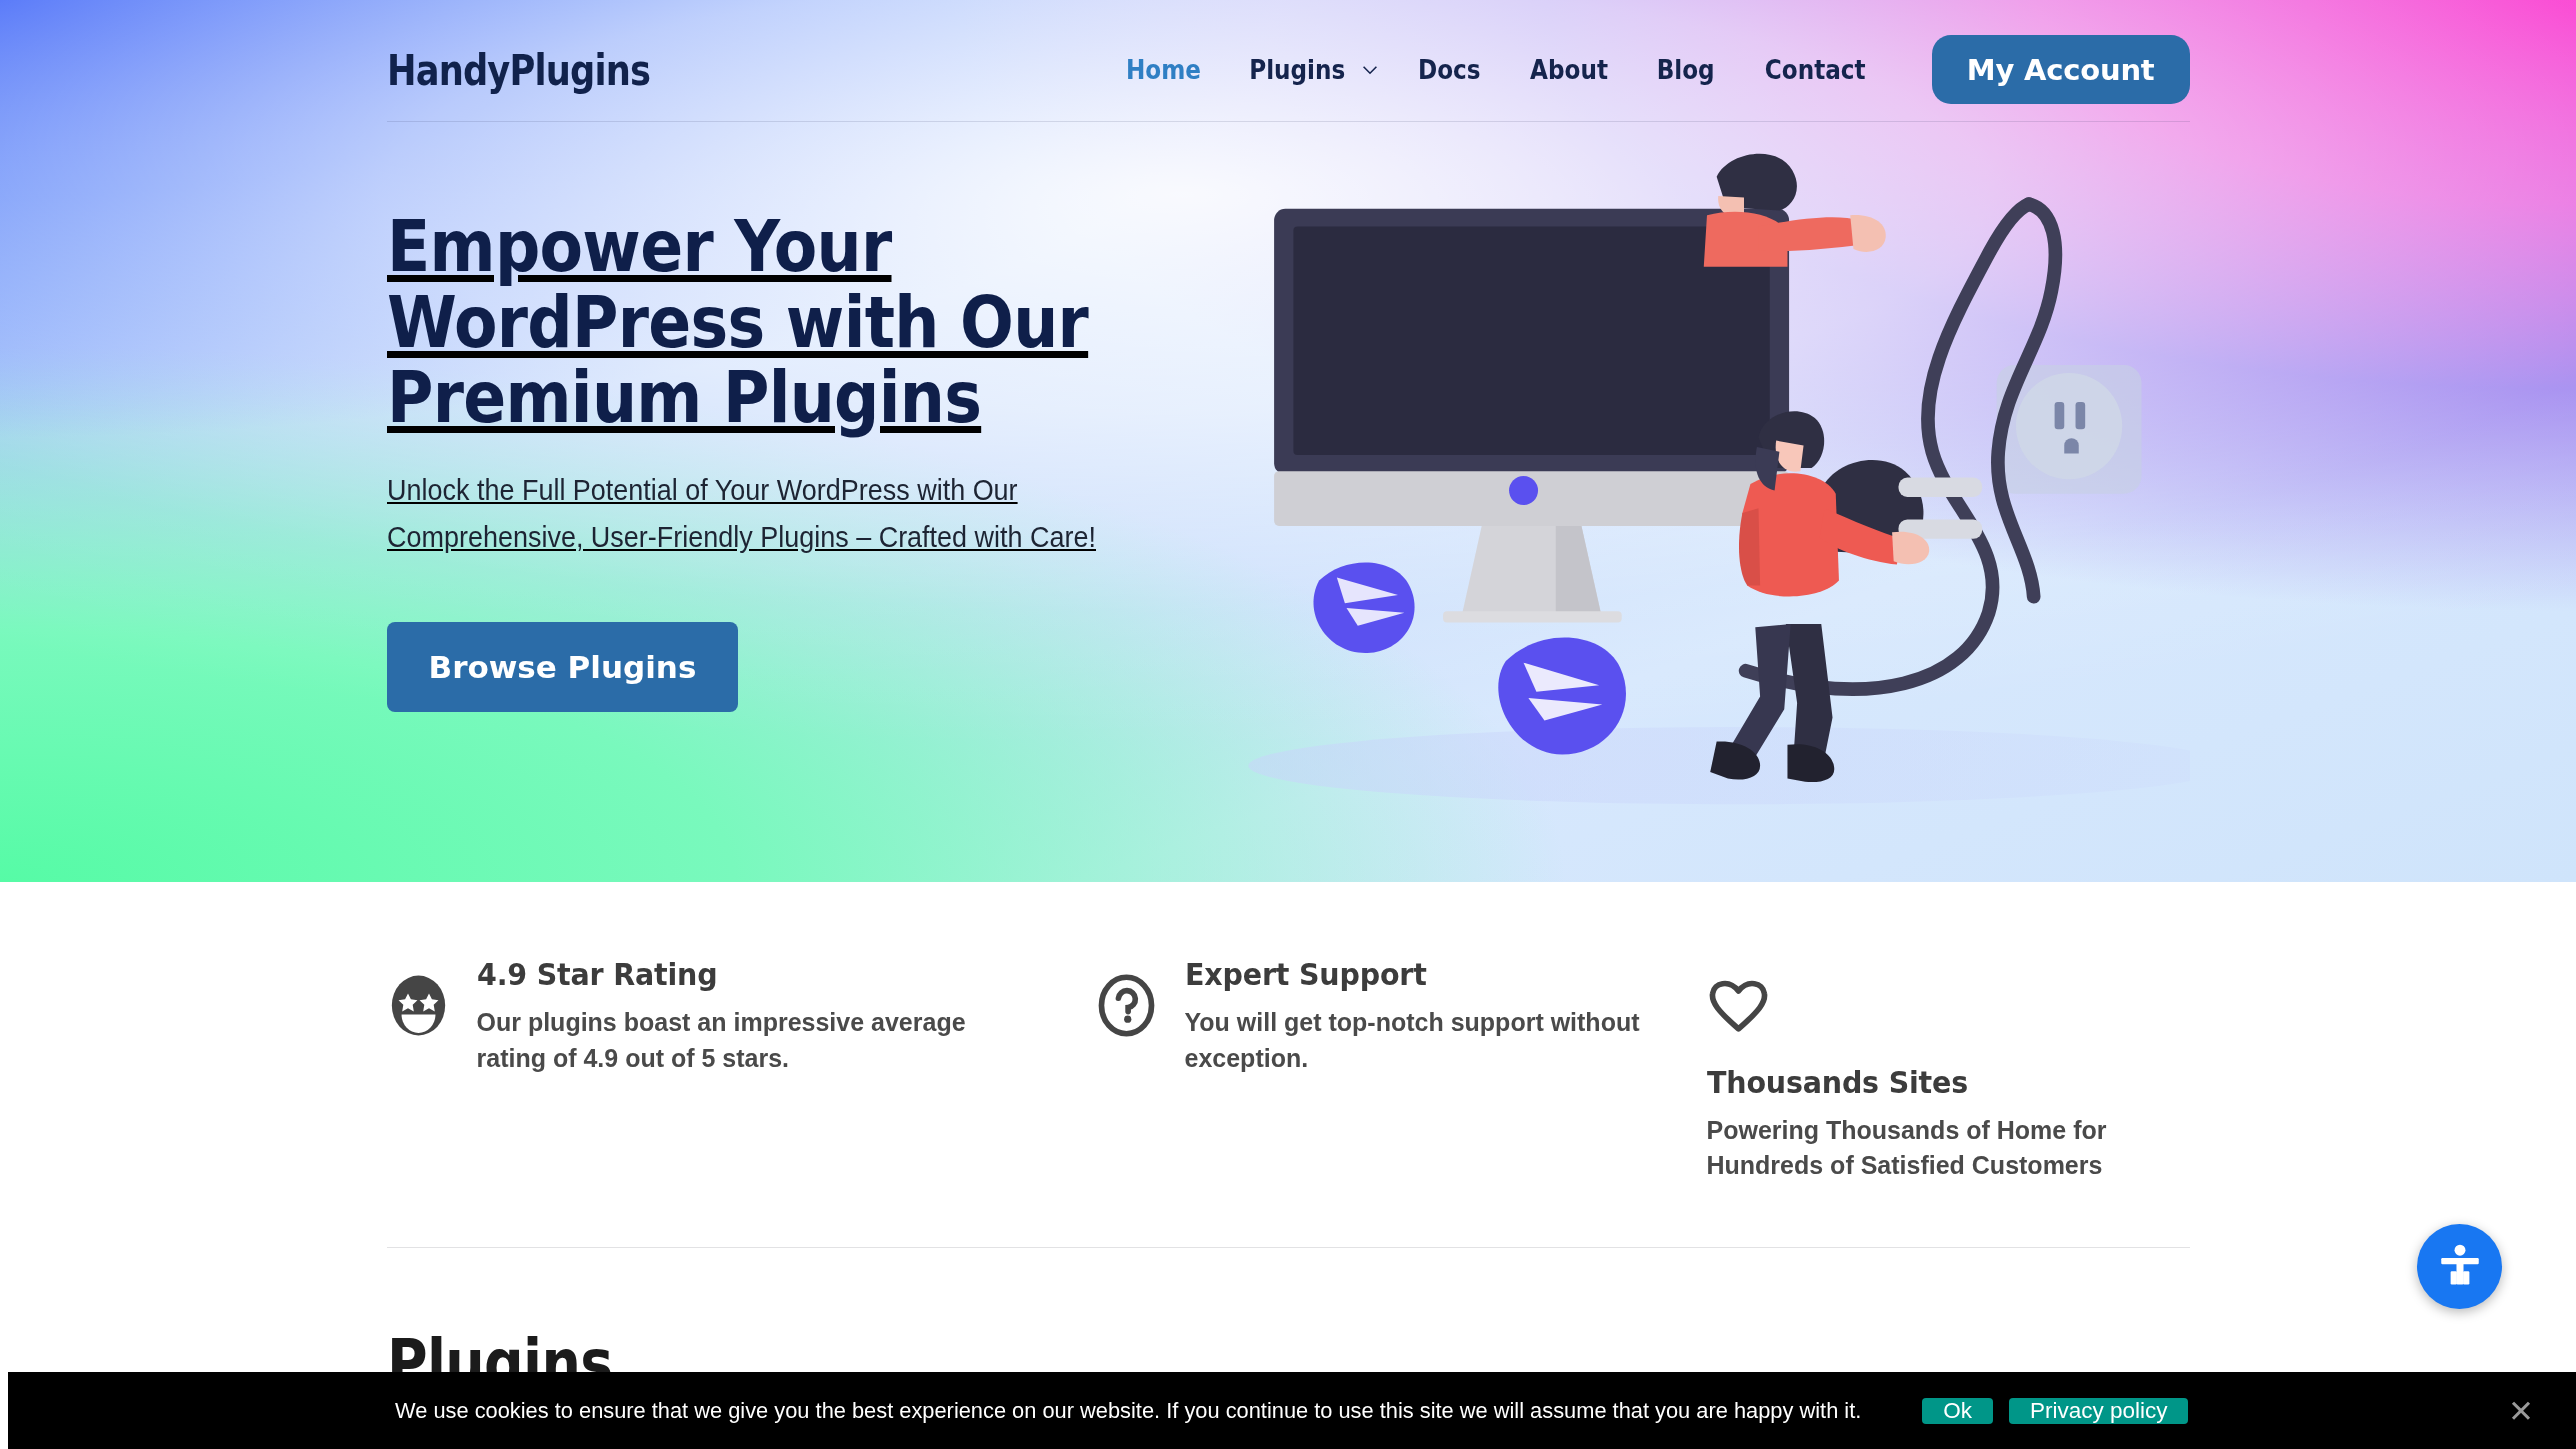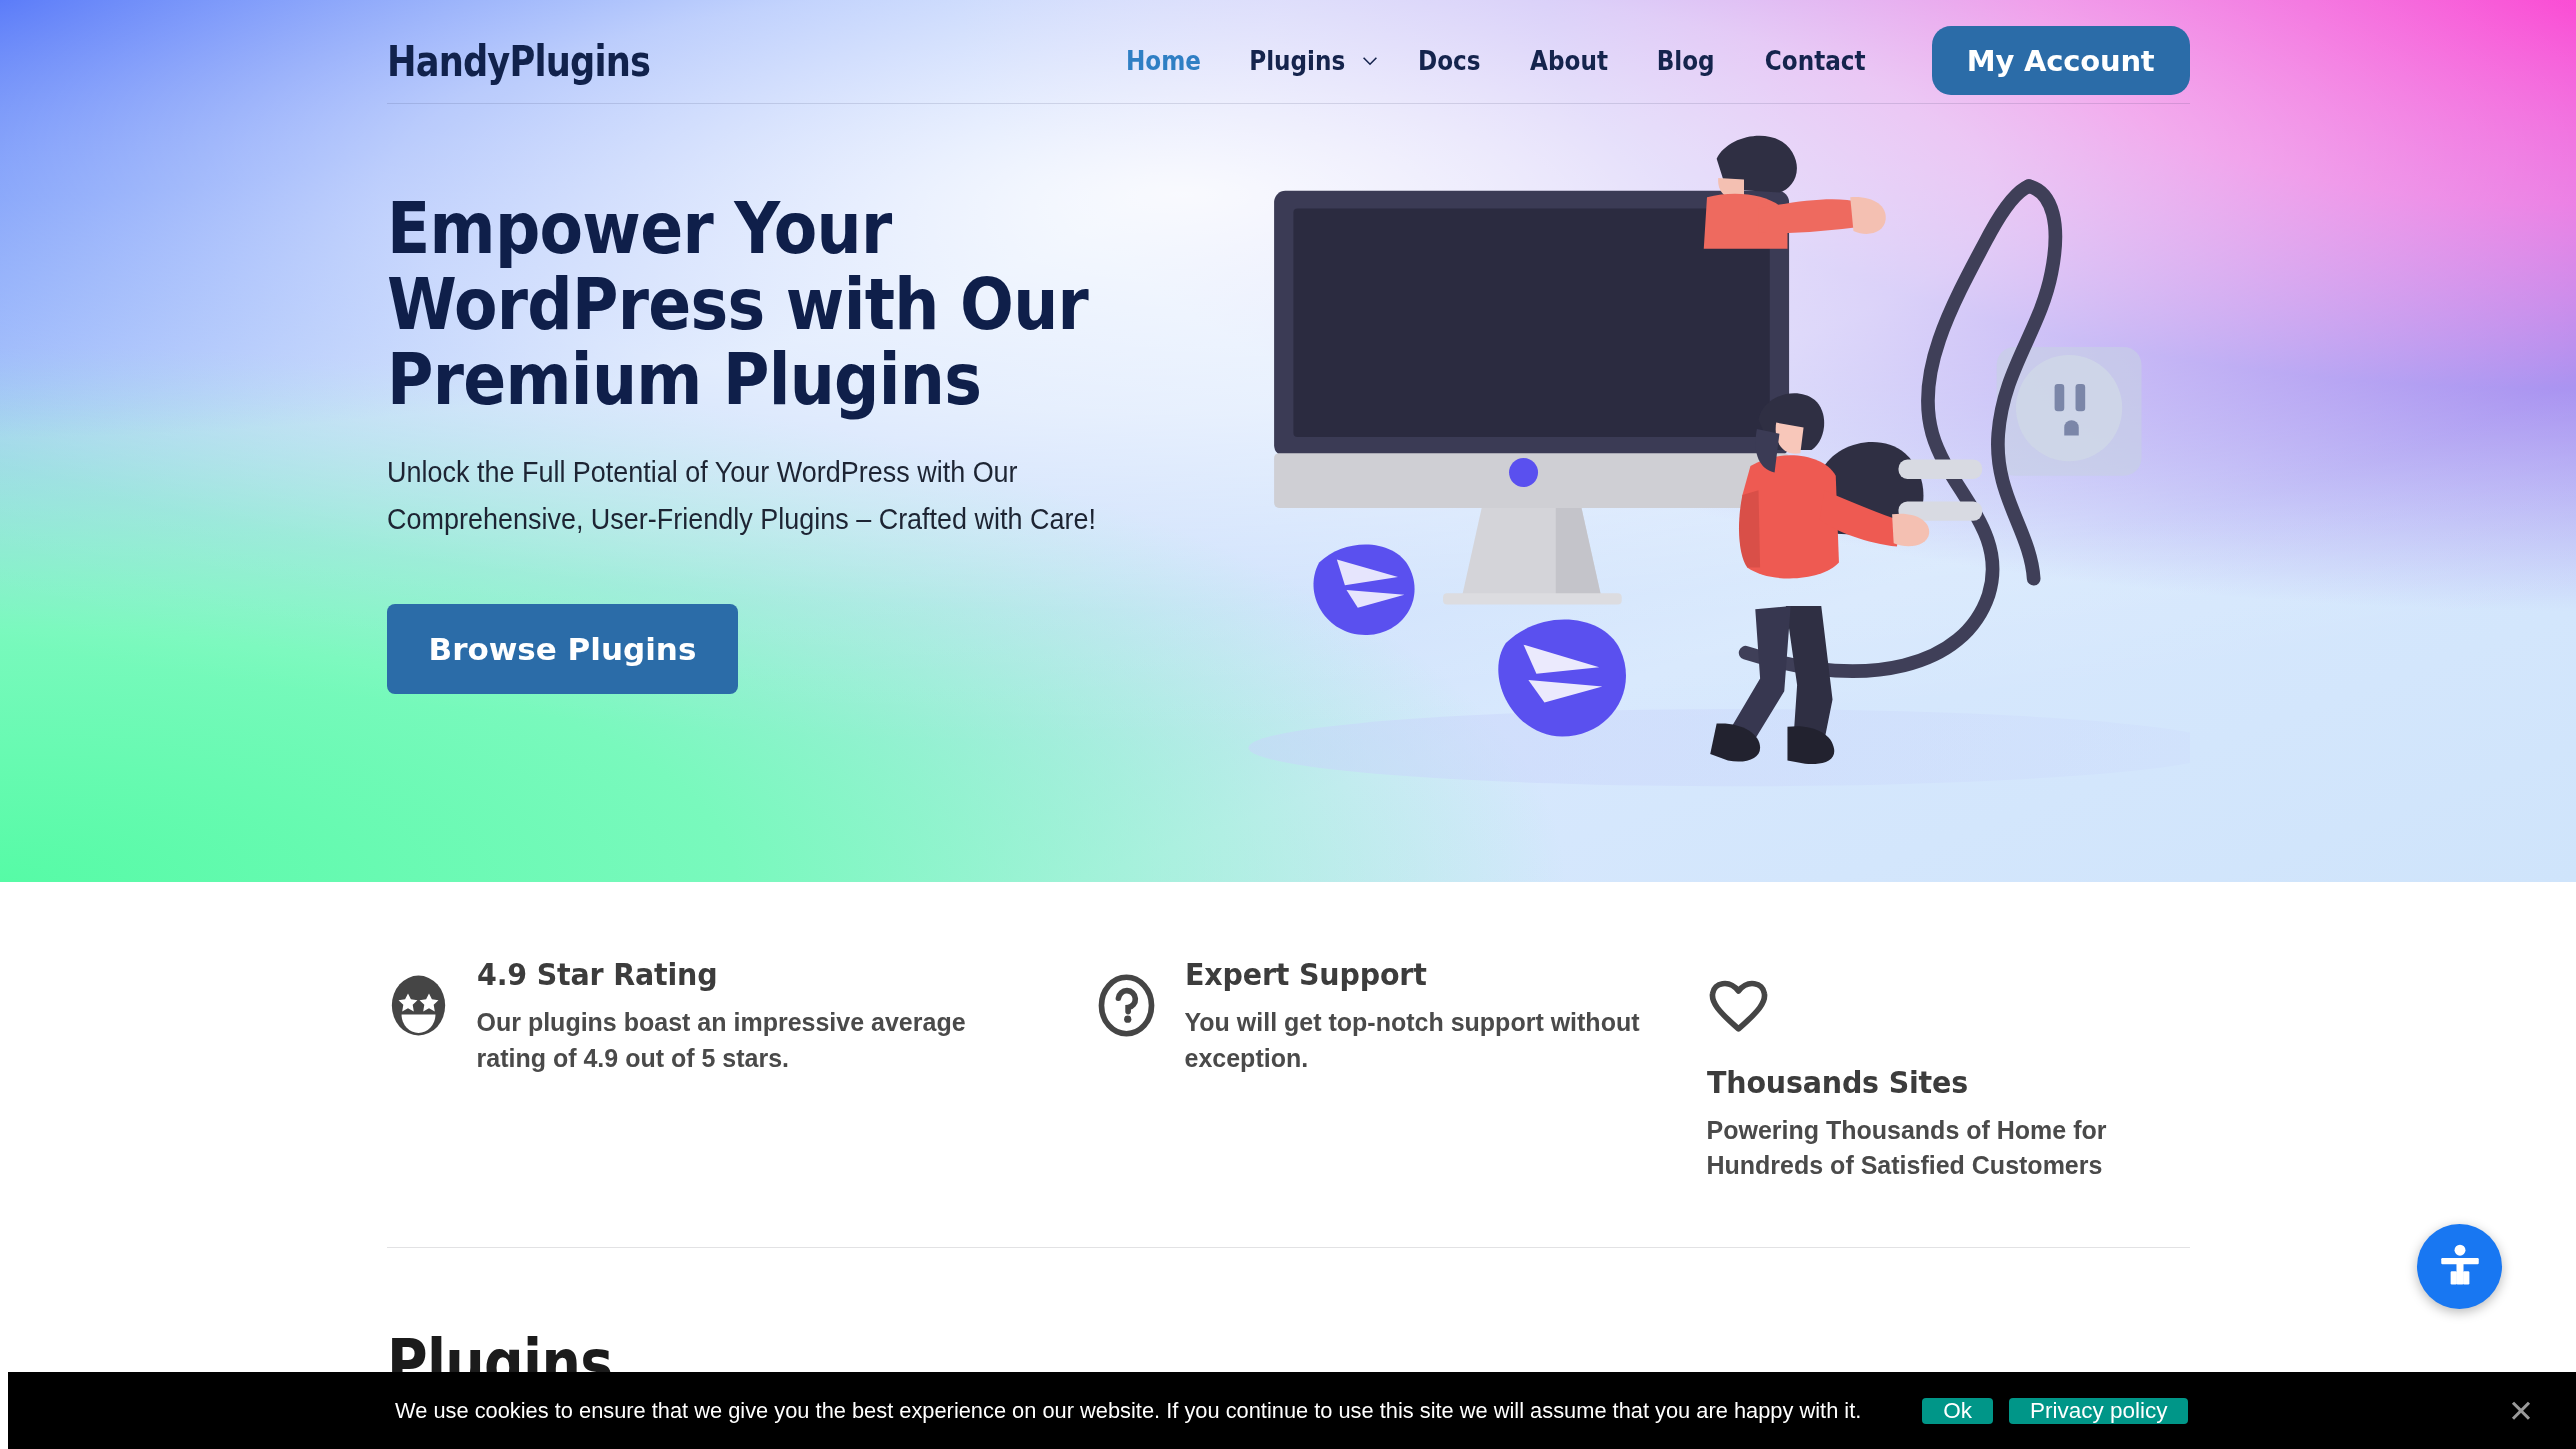--- a/index.html
+++ b/index.html
@@ -21,21 +21,21 @@
       radial-gradient(95% 105% at 100% 0%, #fa36cf 0%, #e65cdd 22%, #9f86ef 42%, rgba(140,150,245,0) 66%),
       radial-gradient(80% 80% at 0% 0%, #2b55f7 0%, #4a78f8 28%, rgba(90,140,250,0) 62%),
       radial-gradient(95% 95% at 0% 100%, #56fba6 0%, #79f9bd 30%, rgba(130,250,200,0) 64%),
       linear-gradient(160deg, #7fa8fb 0%, #bcd4fb 42%, #d7e8fd 70%, #cfe4fb 100%);
   }
   .hero-inner { position:relative; width:1803px; margin:0 auto; }
 
   
   .site-header {
     display:flex; align-items:center; justify-content:space-between;
-    height:104px; padding-top:18px;
+    height:122px; padding-top:18px;
     border-bottom:0.8px solid rgba(40,48,90,0.14);
   }
   .logo {
     font-family:"DejaVu Sans", sans-serif;
     font-weight:700; font-size:43px; letter-spacing:-1px;
     color:#11224c; white-space:nowrap;
     transform:scaleX(0.82); transform-origin:left center;
   }
   .nav { display:flex; align-items:center; gap:0; }
   .nav-item {
@@ -56,21 +56,21 @@
     margin-left:39px;
     background:#2b6ca8; color:#fff;
     font-family:"DejaVu Sans", sans-serif;
     font-weight:700; font-size:29px;
     padding:17.7px 35px; border-radius:19px;
     cursor:pointer; white-space:nowrap;
     letter-spacing:-0.2px;
   }
 
   
-  .hero-body { display:flex; align-items:center; position:relative; }
+  .hero-body { display:flex; align-items:center; position:relative;text-decoration:underline; }
   .hero-copy { width:853px; padding-top:87px; }
   .hero-title {
     font-family:"DejaVu Sans", sans-serif;
     font-weight:700; font-size:72px; line-height:1.05;
     color:#0f1f4a; letter-spacing:-0.8px;
     transform:scaleX(0.88); transform-origin:left top;
     margin-bottom:31px;
   }
   .hero-sub {
     font-size:29px; line-height:1.62; color:#1d2433;

